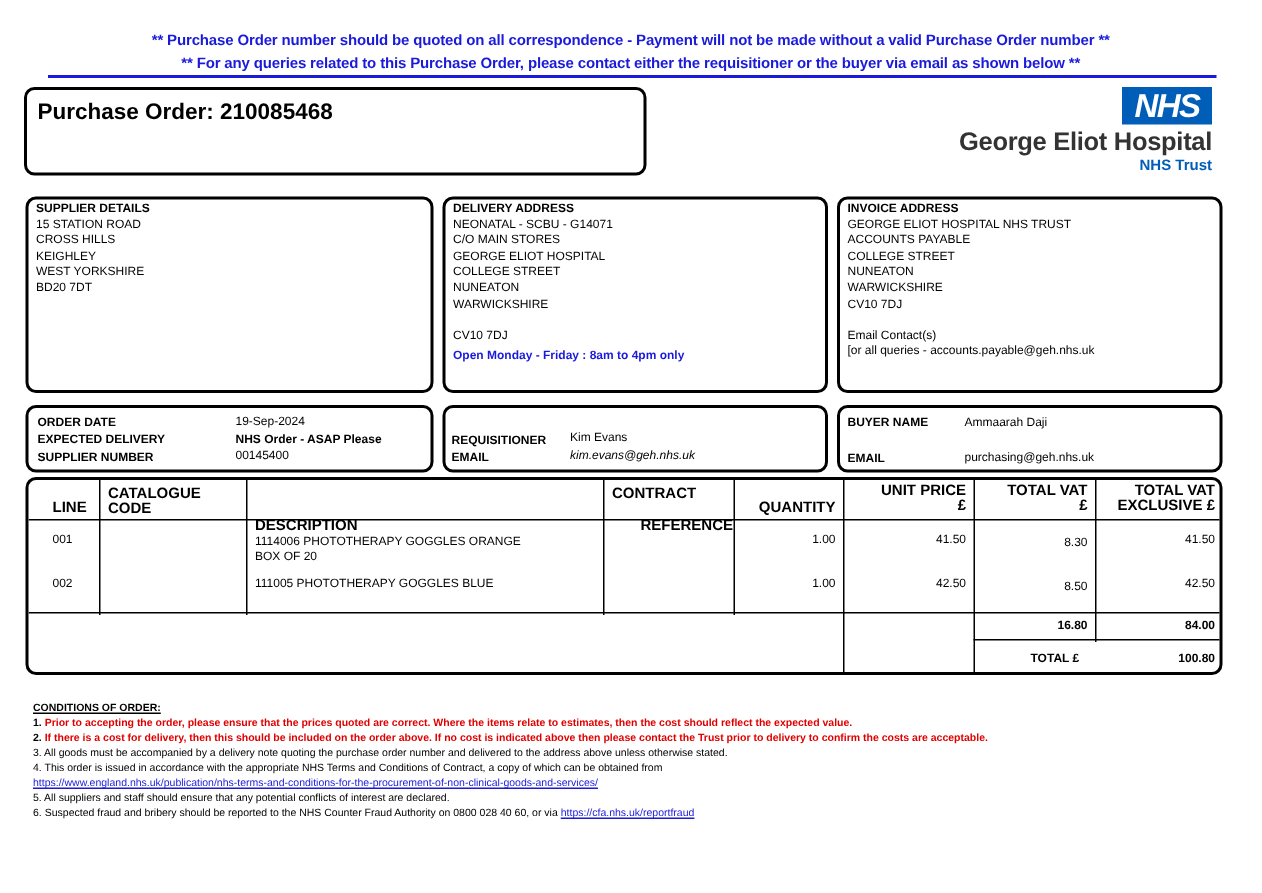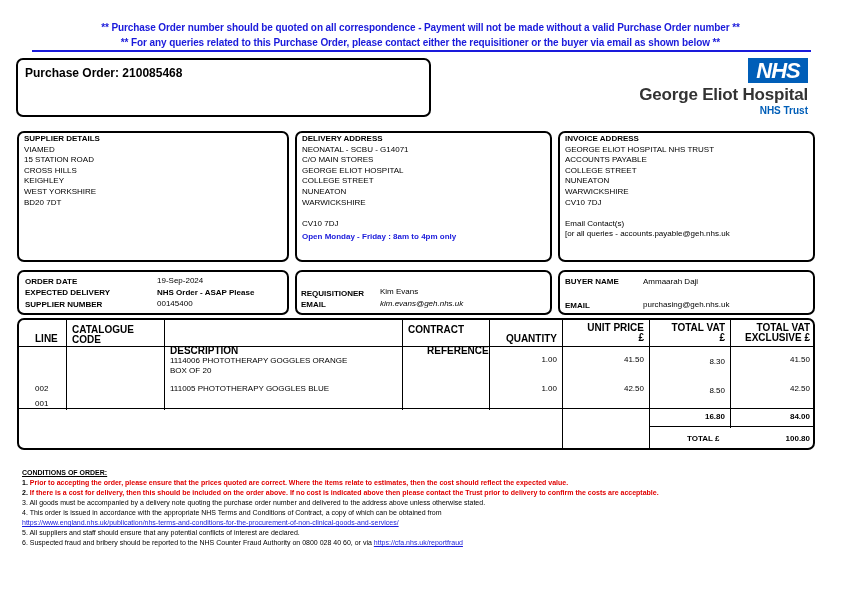--- a/index.html
+++ b/index.html
@@ -5,21 +5,21 @@
   * { box-sizing: border-box; margin: 0; padding: 0; }
   html, body { width: 841px; height: 595px; background: #ffffff; overflow: hidden; }
   body { font-family: "Liberation Sans", sans-serif; color: #000; position: relative; }
   .notice { position: absolute; left: 0; width: 841px; text-align: center; color: #1a1adb; font-size: 10px; font-weight: bold; letter-spacing: -0.1px; }
   .notice.l1 { top: 22px; }
   .notice.l2 { top: 37px; }
   .notice-rule { position: absolute; left: 32px; top: 50px; width: 779px; height: 2px; background: #1a1adb; }
 
   .box { position: absolute; border: 2px solid #000; border-radius: 7px; background: #fff; }
   .po-box { left: 16px; top: 58px; width: 415px; height: 59px; }
-  .po-title { position: absolute; left: 7px; top: 6px; font-size: 12px; font-weight: bold; color: #000; }
+  .po-title { position: absolute; left: 7px; top: 6px; font-size: 15px; font-weight: bold; color: #000; }
 
   .logo { position: absolute; left: 636px; top: 58px; width: 174px; height: 62px; }
   .nhs-badge { position: absolute; right: 2px; top: 0; width: 60px; height: 25px; background: #005eb8; color: #fff; font-weight: bold; font-style: italic; font-size: 22px; line-height: 25px; text-align: center; letter-spacing: -1px; }
   .logo-name { position: absolute; right: 2px; top: 27px; font-size: 17px; font-weight: bold; color: #333; white-space: nowrap; letter-spacing: -0.2px; }
   .logo-trust { position: absolute; right: 2px; top: 47px; font-size: 10px; font-weight: bold; color: #005eb8; }
 
   .small { font-size: 8px; line-height: 10.6px; }
   .bold { font-weight: bold; }
   .addr-box { top: 131px; height: 131px; padding: 1px 5px; }
   .supplier { left: 17px; width: 272px; }
@@ -61,21 +61,20 @@
 </div>
 
 <div class="logo">
   <div class="nhs-badge">NHS</div>
   <div class="logo-name">George Eliot Hospital</div>
   <div class="logo-trust">NHS Trust</div>
 </div>
 
 <div class="box addr-box supplier small">
   <span class="addr-line bold">SUPPLIER DETAILS</span>
-  <span class="addr-line">VIAMED</span>
   <span class="addr-line">15 STATION ROAD</span>
   <span class="addr-line">CROSS HILLS</span>
   <span class="addr-line">KEIGHLEY</span>
   <span class="addr-line">WEST YORKSHIRE</span>
   <span class="addr-line">BD20 7DT</span>
 </div>
 
 <div class="box addr-box delivery small">
   <span class="addr-line bold">DELIVERY ADDRESS</span>
   <span class="addr-line">NEONATAL - SCBU - G14071</span>
@@ -147,21 +146,21 @@
   <span class="th" style="left:389px;top:5px;">CONTRACT</span>
   <span class="th" style="left:389px;top:26px;margin-left:19px;">REFERENCE</span>
   <span class="th r" style="left:470px;width:68px;top:14px;">QUANTITY</span>
   <span class="th r" style="left:543px;width:82px;top:3px;">UNIT PRICE</span>
   <span class="th r" style="left:543px;width:82px;top:13px;">£</span>
   <span class="th r" style="left:630px;width:76px;top:3px;">TOTAL VAT</span>
   <span class="th r" style="left:630px;width:76px;top:13px;">£</span>
   <span class="th r" style="left:711px;width:80px;top:3px;">TOTAL  VAT</span>
   <span class="th r" style="left:711px;width:80px;top:13px;">EXCLUSIVE £</span>
 
-  <span class="td" style="left:16px;top:35px;margin-top:44px;">001</span>
+  <span class="td" style="left:16px;top:35px;">001</span>
   <span class="td" style="left:151px;top:36px;">1114006 PHOTOTHERAPY GOGGLES ORANGE</span>
   <span class="td" style="left:151px;top:46px;">BOX OF 20</span>
   <span class="td r" style="left:470px;width:68px;top:35px;">1.00</span>
   <span class="td r" style="left:543px;width:82px;top:35px;">41.50</span>
   <span class="td r" style="left:630px;width:76px;top:37px;">8.30</span>
   <span class="td r" style="left:711px;width:80px;top:35px;">41.50</span>
 
   <span class="td" style="left:16px;top:64px;">002</span>
   <span class="td" style="left:151px;top:64px;">111005 PHOTOTHERAPY GOGGLES BLUE</span>
   <span class="td r" style="left:470px;width:68px;top:64px;">1.00</span>

